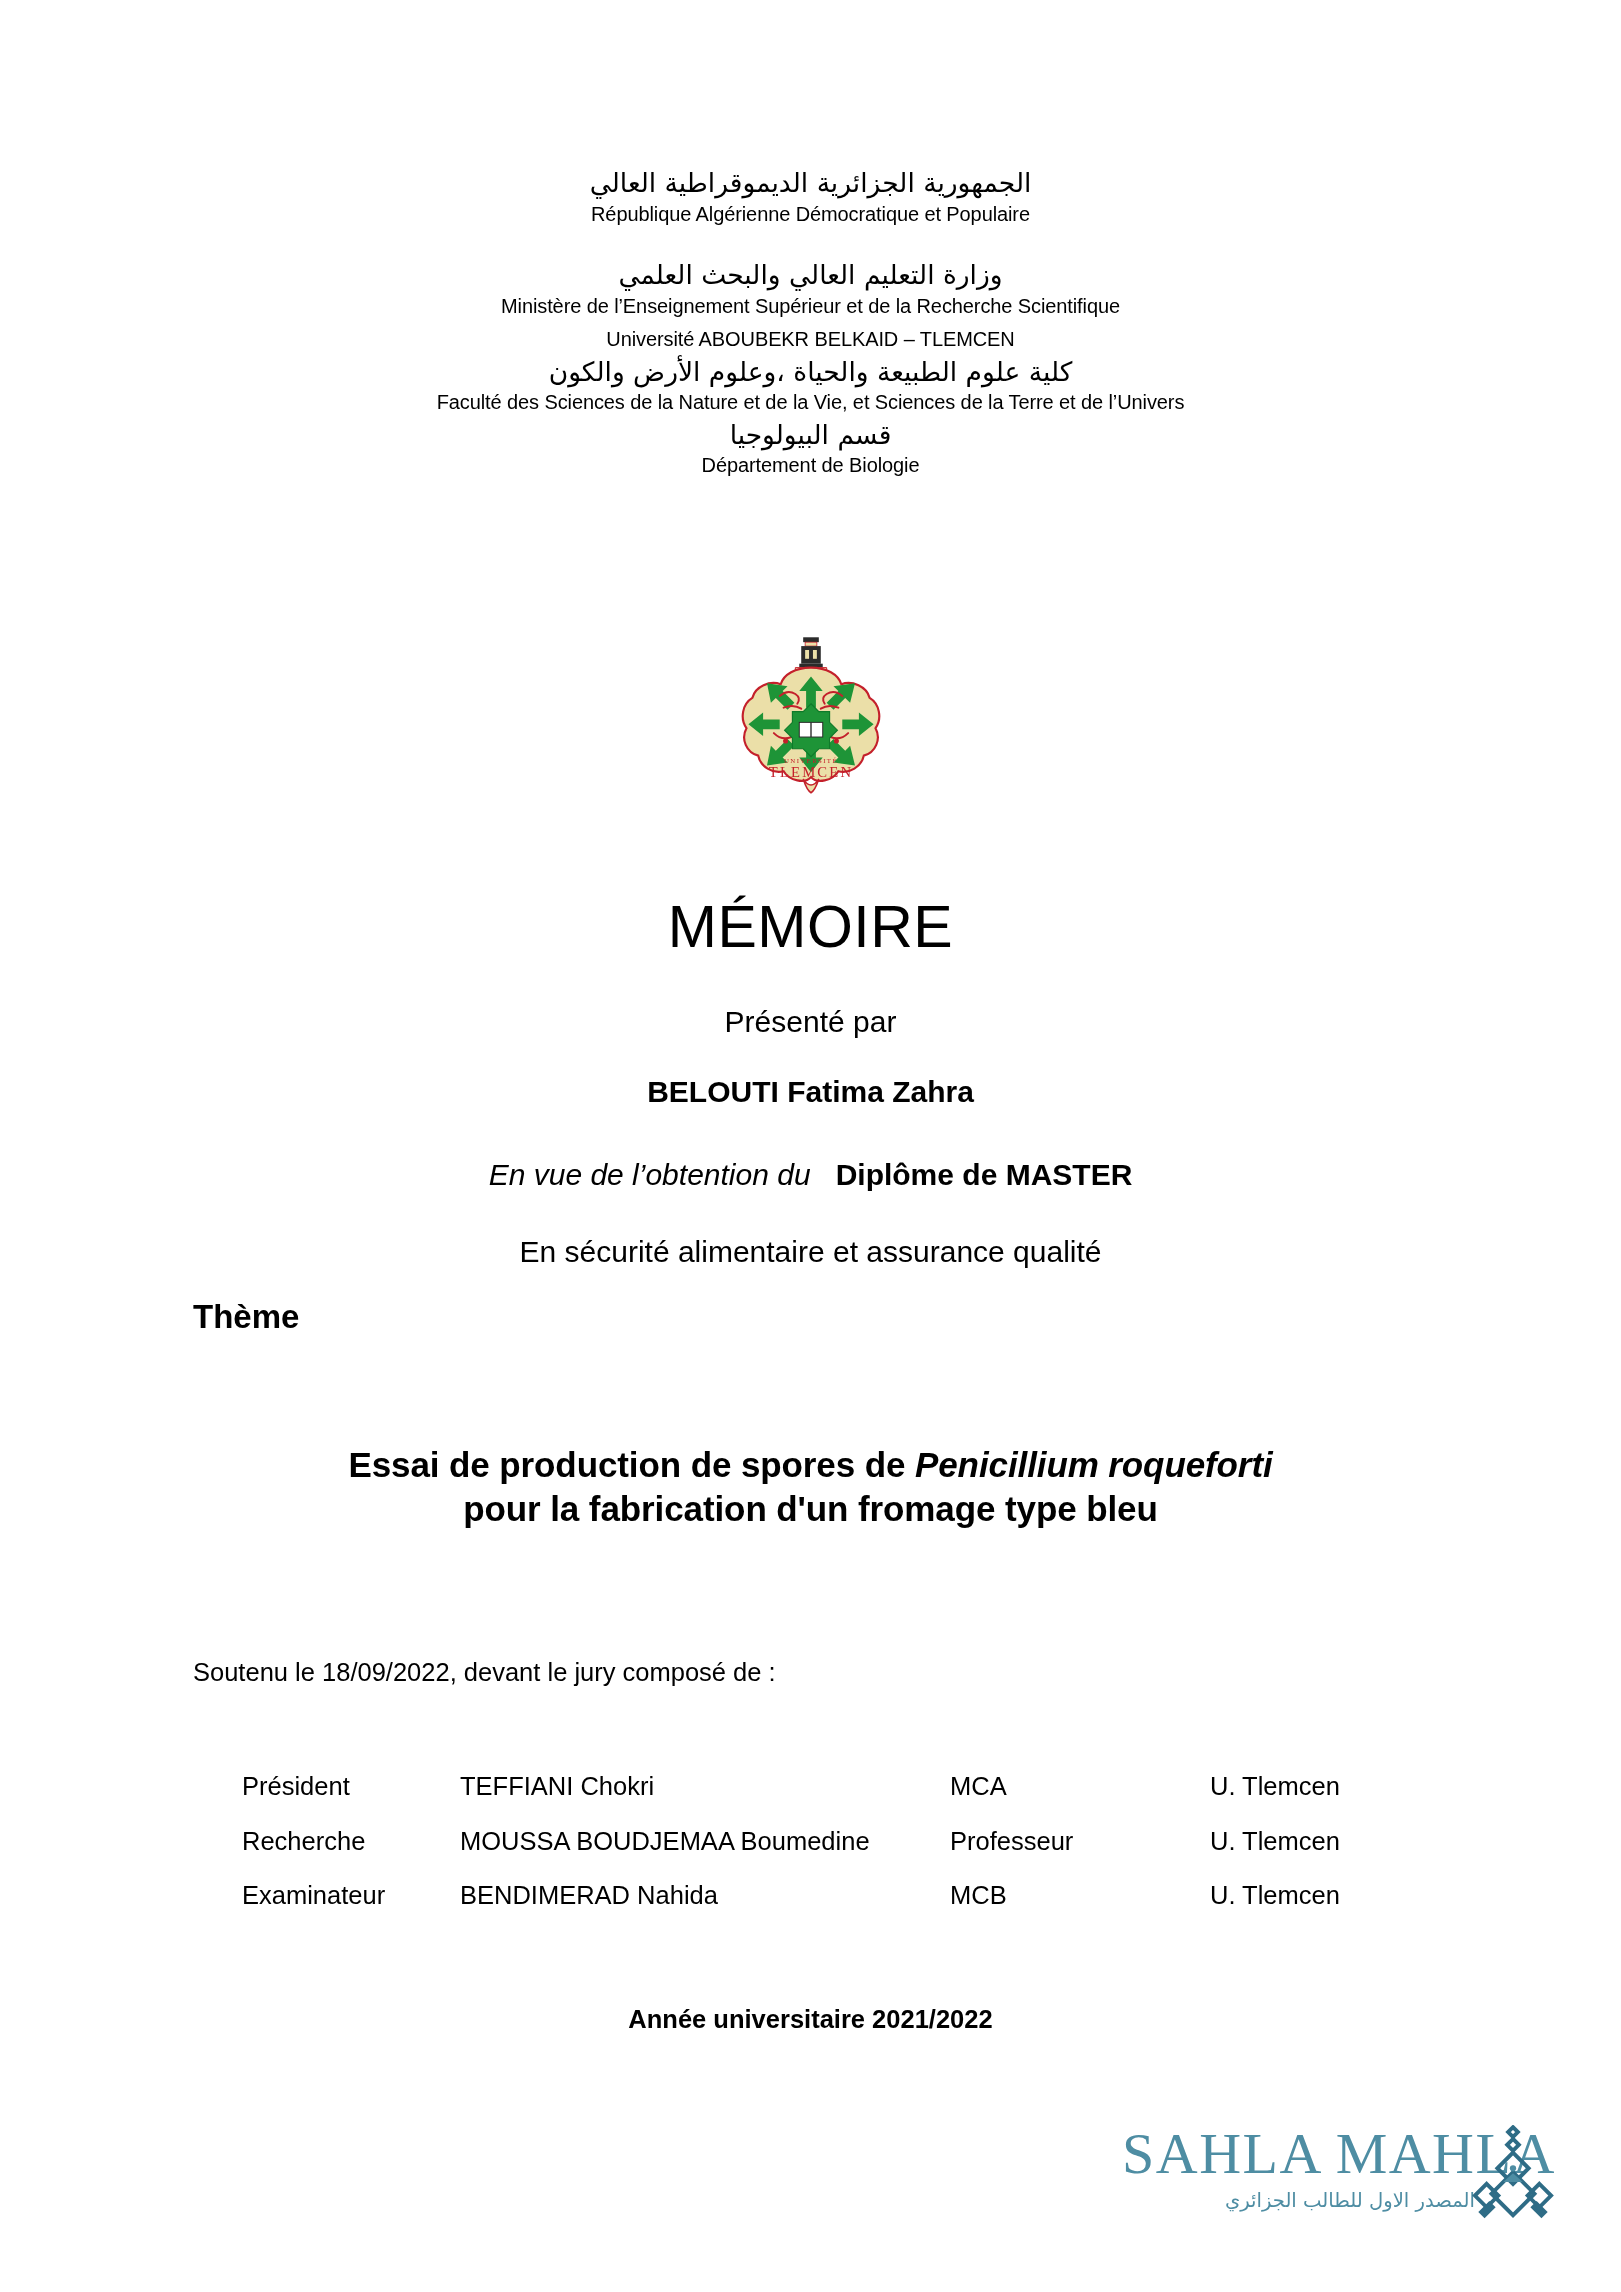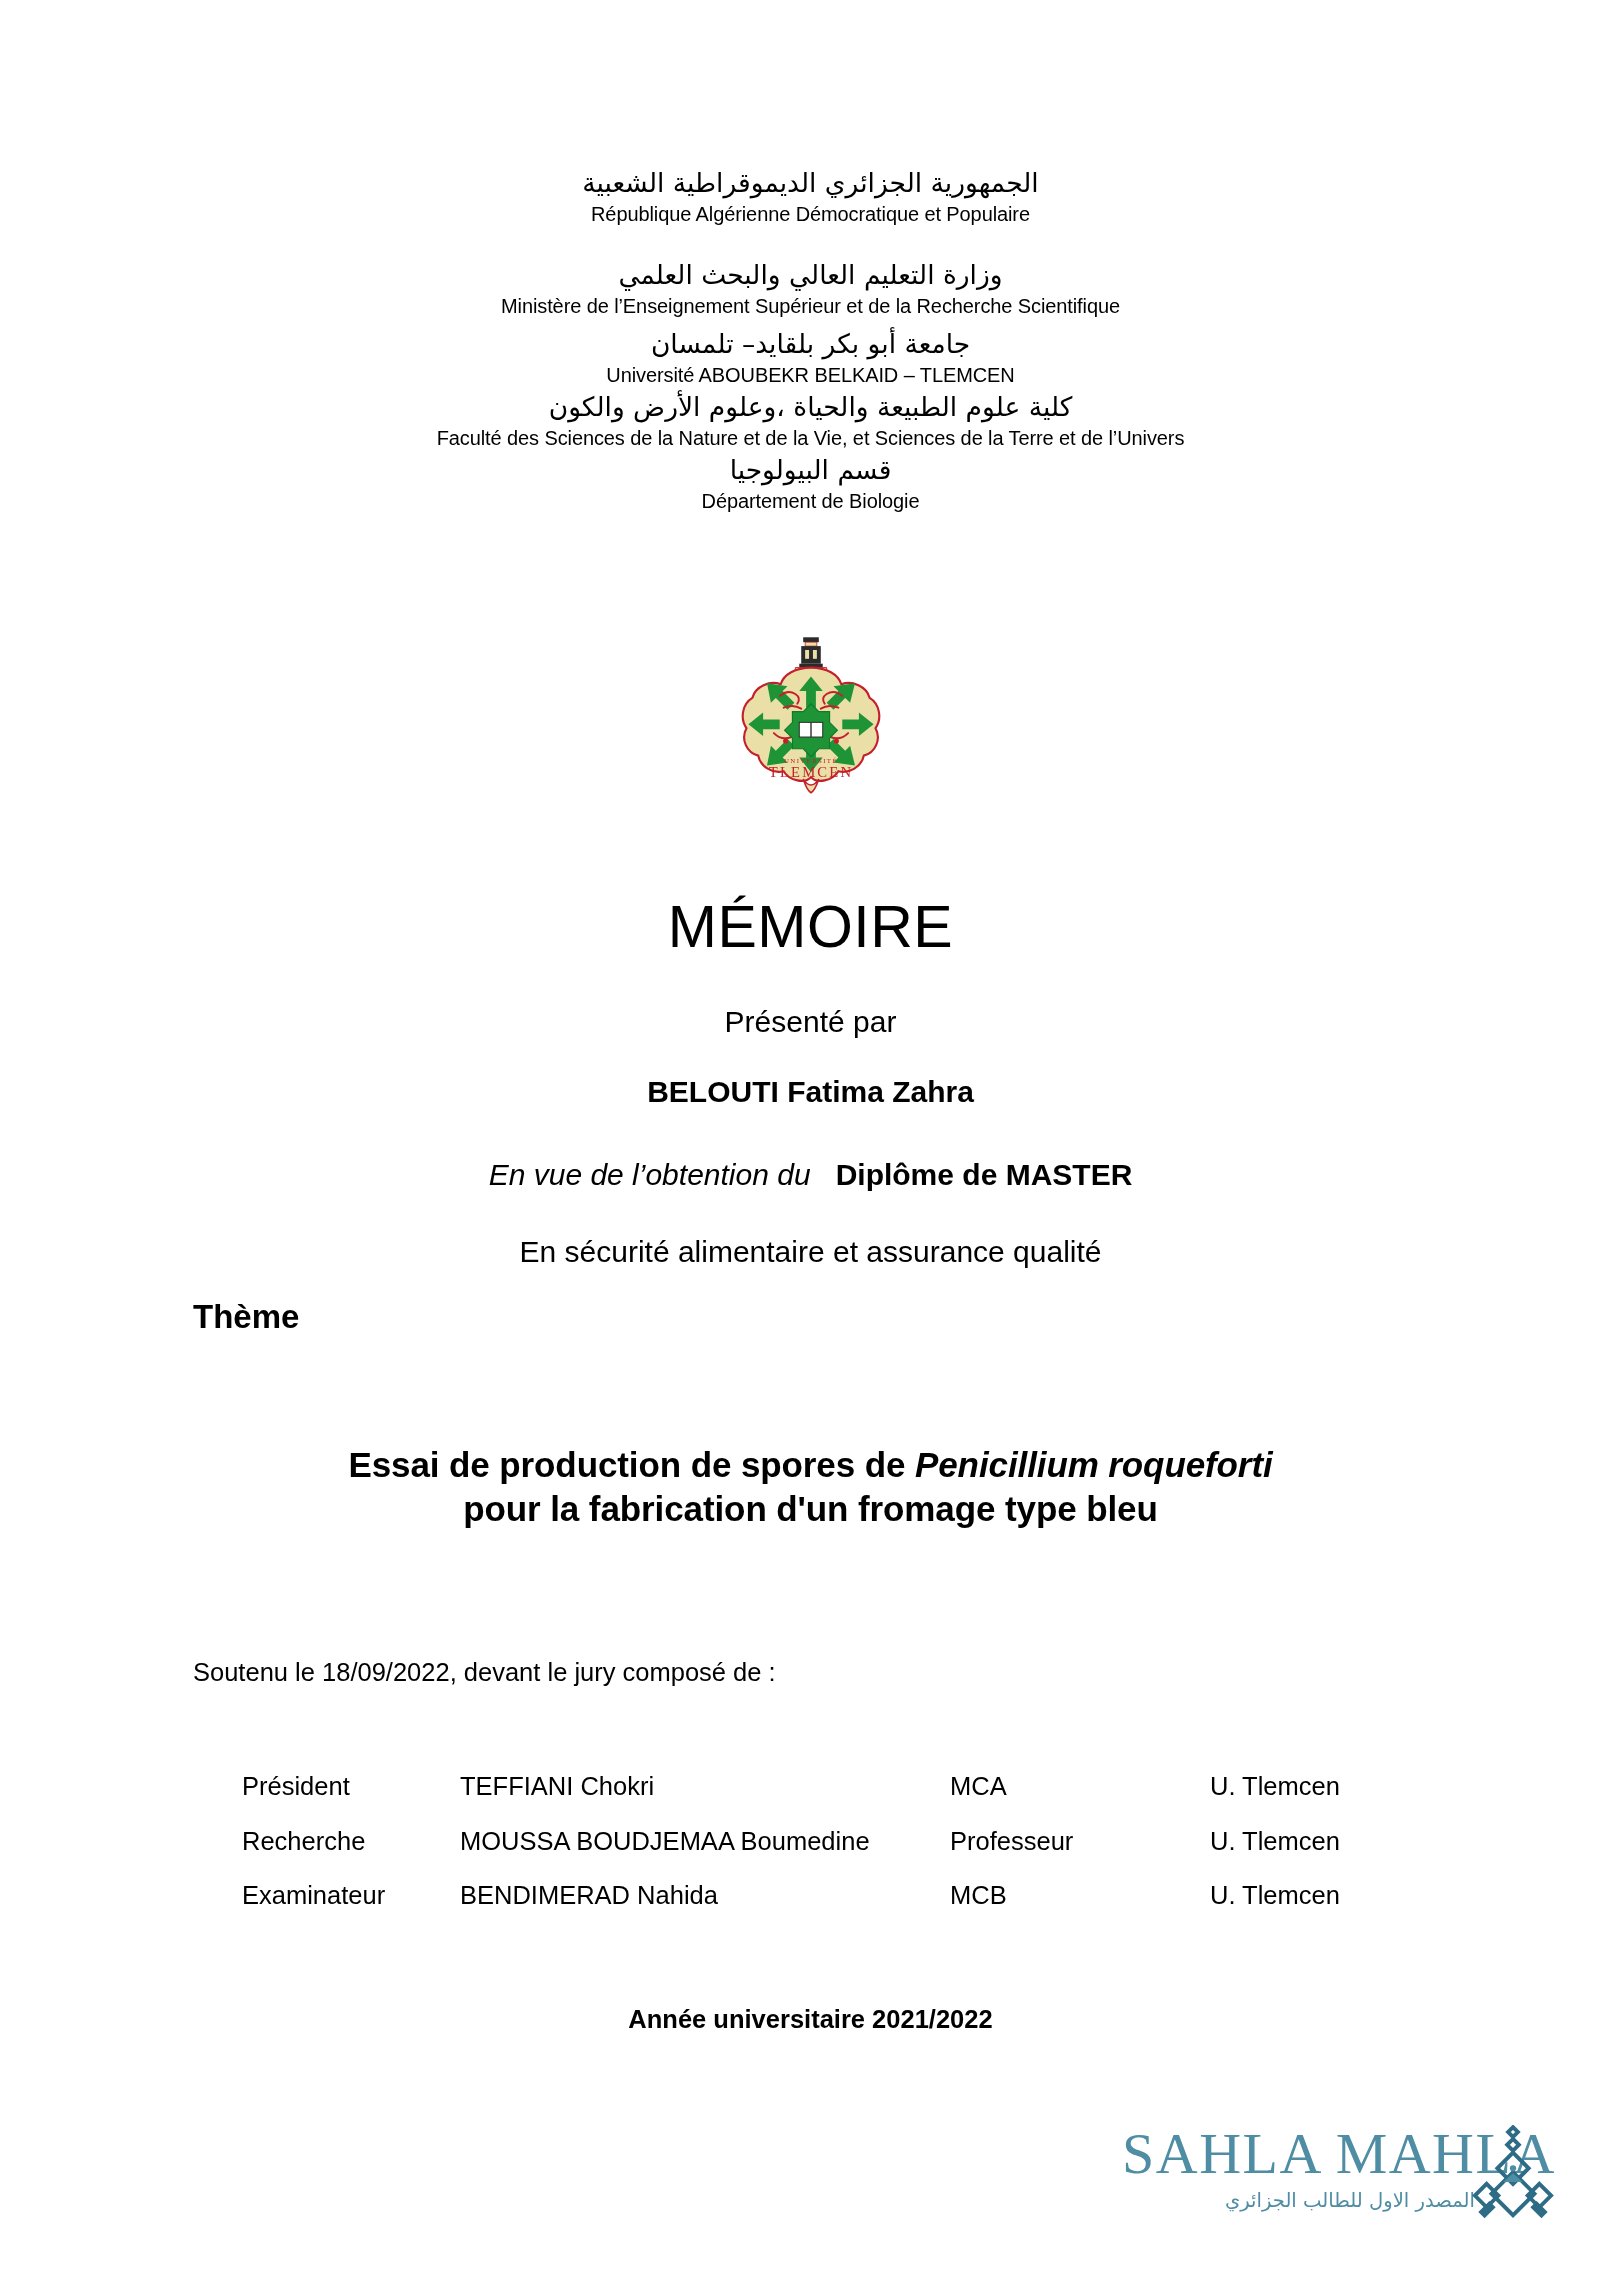--- a/index.html
+++ b/index.html
@@ -199,31 +199,30 @@
   }
   .wm-mark { width: 84px; height: 108px; margin-left: -3.9px; }
   .wm-mark svg { display: block; width: 100%; height: 100%; }
 </style>
 </head>
 <body>
 
 <div class="page">
 
   <div class="header-block">
-    <p class="ar-line">الجمهورية الجزائري الديموقراطية الشعبية</p>
+    <p class="ar-line">الجمهورية الجزائرية الديموقراطية العالي</p>
     <p class="fr-line">République Algérienne Démocratique et Populaire</p>
 
     <div class="grp-gap"></div>
 
     <p class="ar-line">وزارة التعليم العالي والبحث العلمي</p>
     <p class="fr-line">Ministère de l’Enseignement Supérieur et de la Recherche Scientifique</p>
 
     <div class="grp-gap-sm"></div>
 
-    <p class="ar-line">جامعة أبو بكر بلقايد– تلمسان</p>
     <p class="fr-line">Université ABOUBEKR BELKAID – TLEMCEN</p>
     <p class="ar-line">كلية علوم الطبيعة والحياة ،وعلوم الأرض والكون</p>
     <p class="fr-line">Faculté des Sciences de la Nature et de la Vie, et Sciences de la Terre et de l’Univers</p>
     <p class="ar-line">قسم البيولوجيا</p>
     <p class="fr-line">Département de Biologie</p>
   </div>
 
   <div class="logo-wrap">
     <svg viewBox="0 0 180 165" xmlns="http://www.w3.org/2000/svg" aria-label="Université Tlemcen seal">
 

